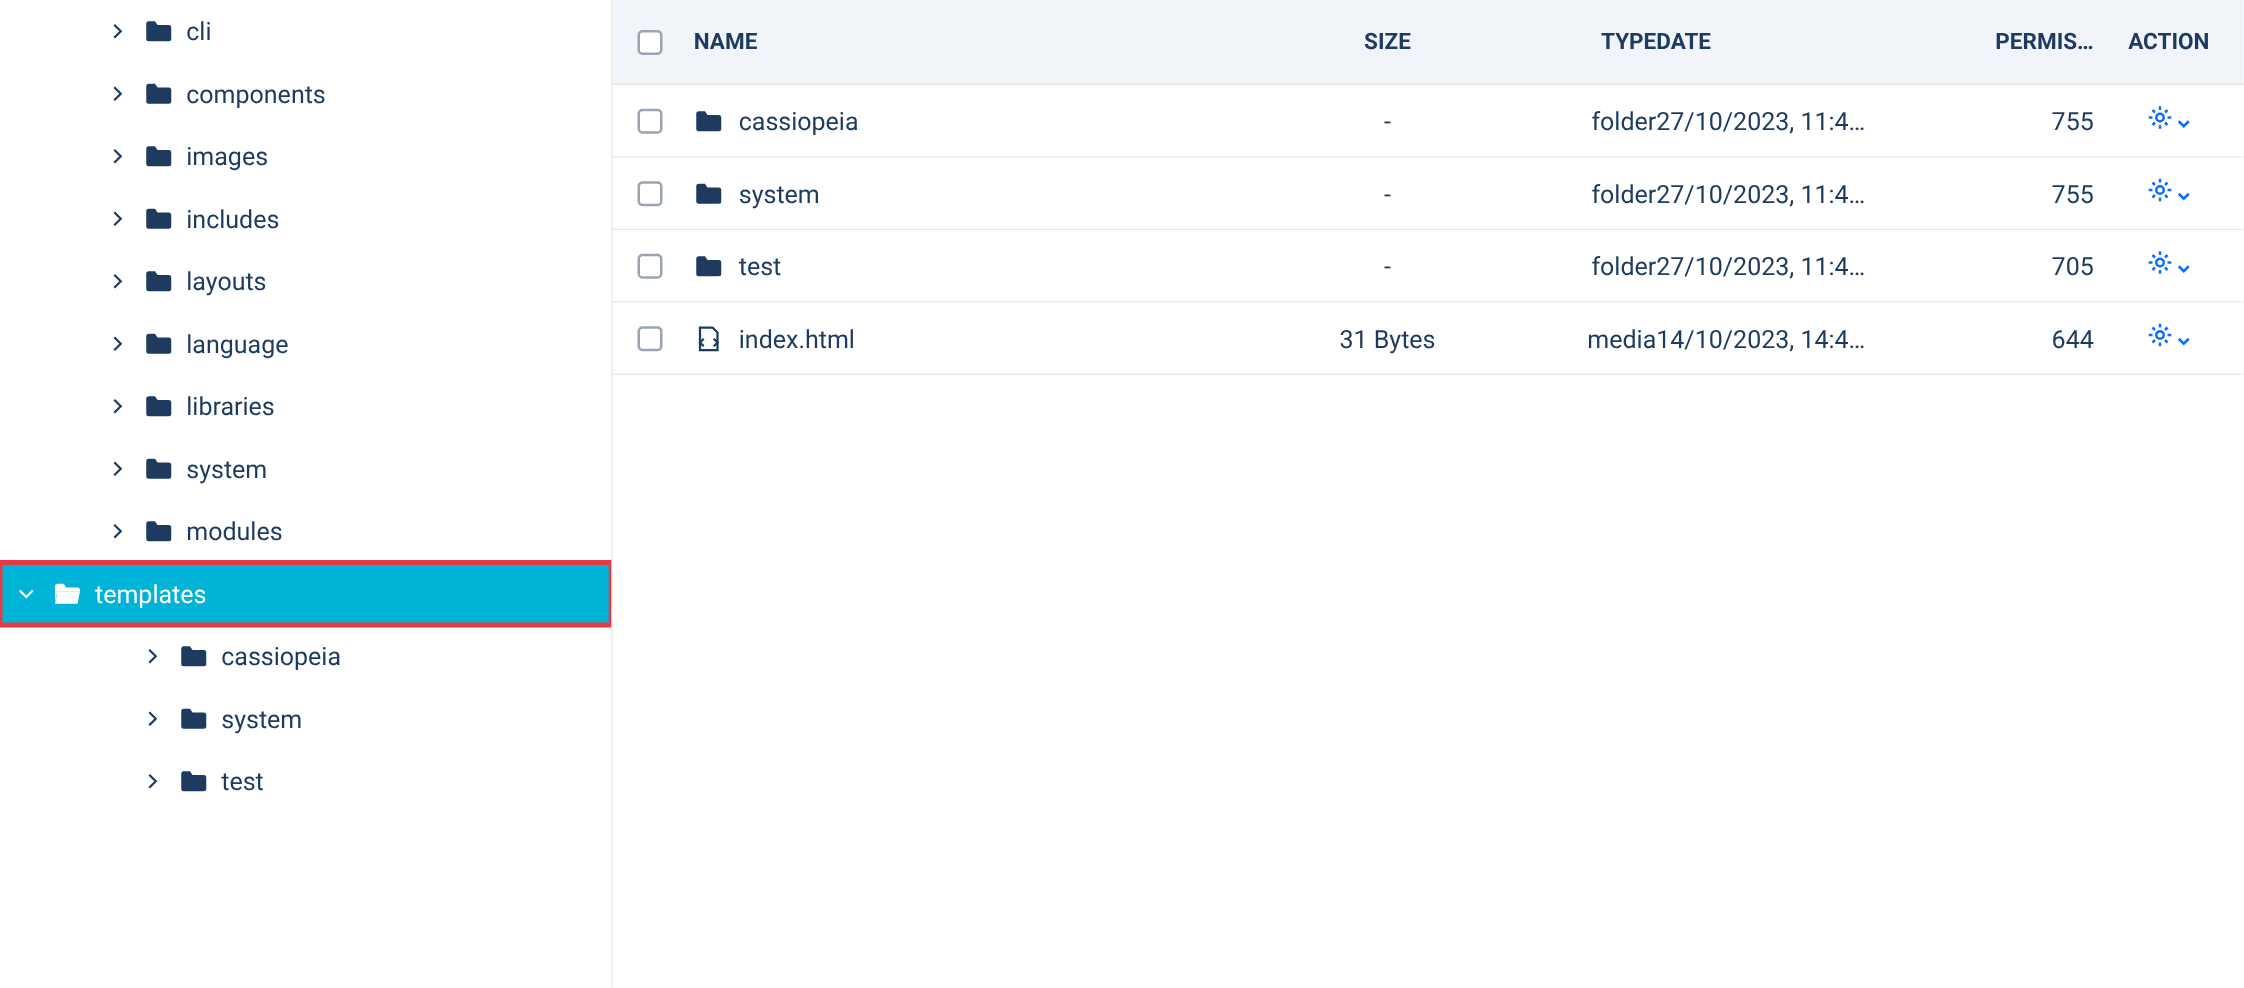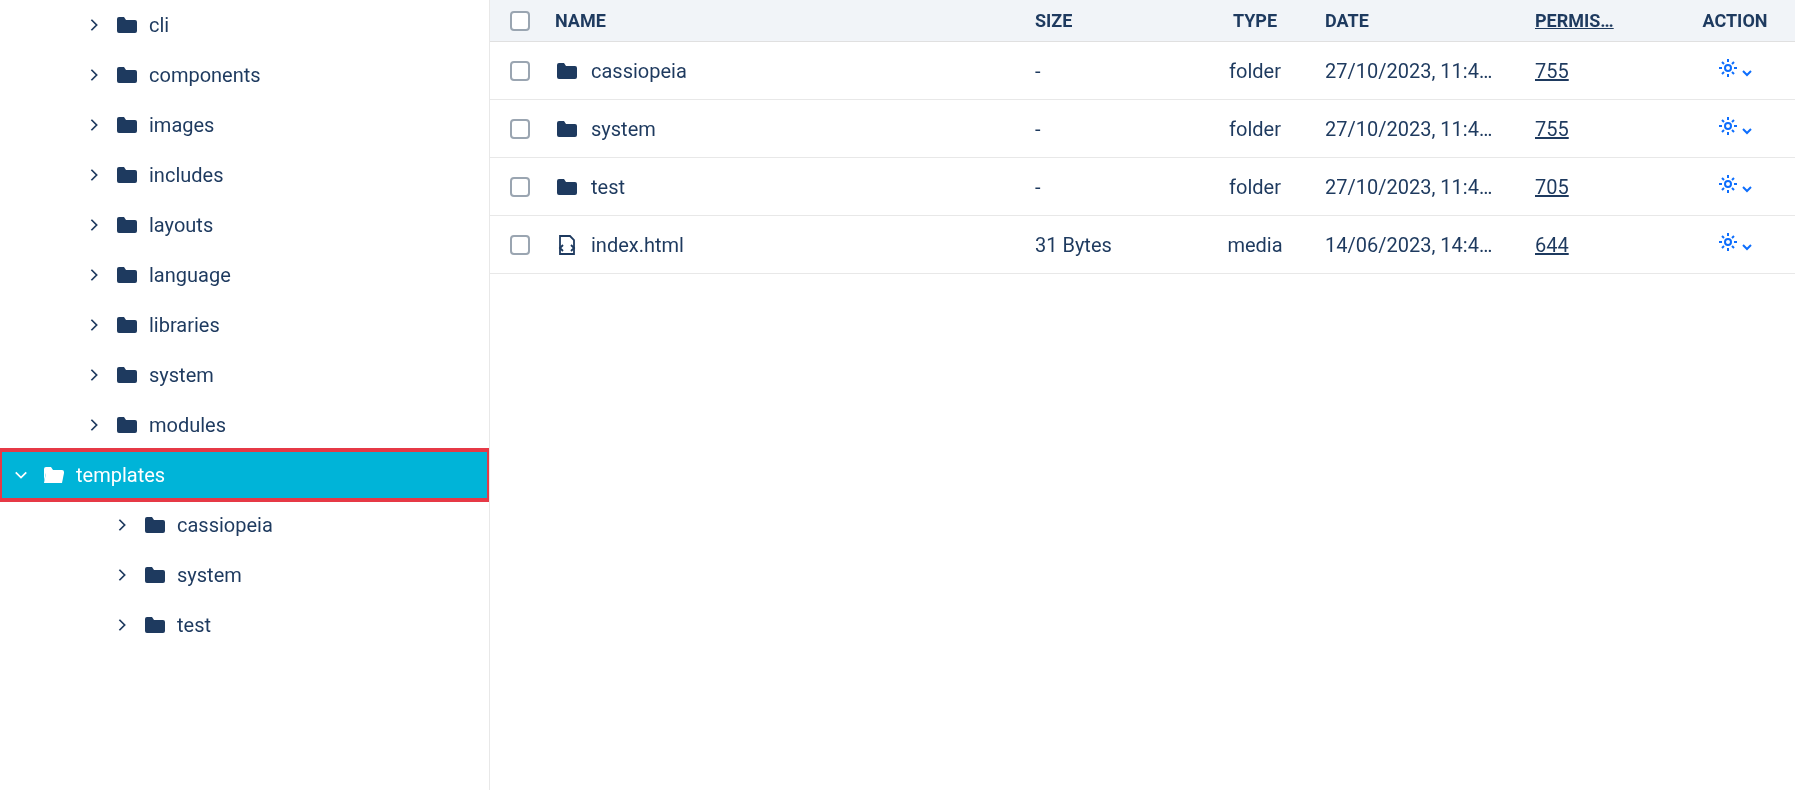--- a/index.html
+++ b/index.html
@@ -60,42 +60,42 @@
 .folder-icon svg { width: 24px; height: 20px; }
 .main {
   flex: 1;
   height: 100%;
   overflow-y: auto;
 }
 .table-header {
   display: flex;
   align-items: center;
   background: #f1f4f8;
-  height: 42px;
+  height: 68px;
   font-weight: 700;
   font-size: 18px;
   color: #1e3a5f;
   border-bottom: 1px solid #e0e0e0;
   padding-left: 20px;
 }
 .table-row {
   display: flex;
   align-items: center;
   height: 58px;
   font-size: 20px;
   color: #1e3a5f;
   border-bottom: 1px solid #e8e8e8;
   padding-left: 20px;
 }
 .col-check { width: 45px; display:flex; align-items:center; }
 .col-name { flex: 1; display: flex; align-items: center; gap: 12px; }
-.col-size { width: 150px; }
-.col-type { width: 140px; text-align: center; }
+.col-size { width: 150px; text-align: center; }
+.col-type { width: 140px; text-align: right; }
 .col-date { width: 210px; text-align: left; }
-.col-perm { width: 140px; text-align: left; text-decoration: underline; }
+.col-perm { width: 140px; text-align: right; }
 .col-action { width: 120px; text-align: center; display:flex; justify-content:center; align-items:center; gap:4px;}
 .checkbox {
   width: 20px;
   height: 20px;
   border: 2px solid #9aa5b1;
   border-radius: 4px;
   background: #fff;
   cursor: pointer;
 }
 .file-icon { width:24px; height:20px; display:inline-flex; align-items:center; }
@@ -384,21 +384,21 @@
       <span class="file-icon">
           <svg viewBox="0 0 24 22">
             <path d="M5 2h10l4 4v14H5V2z" fill="none" stroke="#1e3a5f" stroke-width="1.8"></path>
             <path d="M8 11l-3 3 3 3M16 11l3 3-3 3" fill="none" stroke="#1e3a5f" stroke-width="1.8"></path>
           </svg>
         </span>
       <span>index.html</span>
     </div>
     <div class="col-size">31 Bytes</div>
     <div class="col-type">media</div>
-    <div class="col-date">14/06/2023, 14:4…</div>
+    <div class="col-date">14/10/2023, 14:4…</div>
     <div class="col-perm">644</div>
     <div class="col-action">
       <span class="gear-icon"><svg viewBox="0 0 20 20">
             <circle cx="10" cy="10" r="3" fill="none" stroke="#0d6efd" stroke-width="2"></circle>
             <path d="M10 1v3M10 16v3M1 10h3M16 10h3M4 4l2 2M14 14l2 2M4 16l2-2M14 6l2-2" stroke="#0d6efd" stroke-width="2"></path>
           </svg></span>
       <span class="dropdown-caret"><svg viewBox="0 0 10 10">
             <path d="M1 3l4 4 4-4" fill="none" stroke="#0d6efd" stroke-width="2"></path>
           </svg></span>
     </div>

